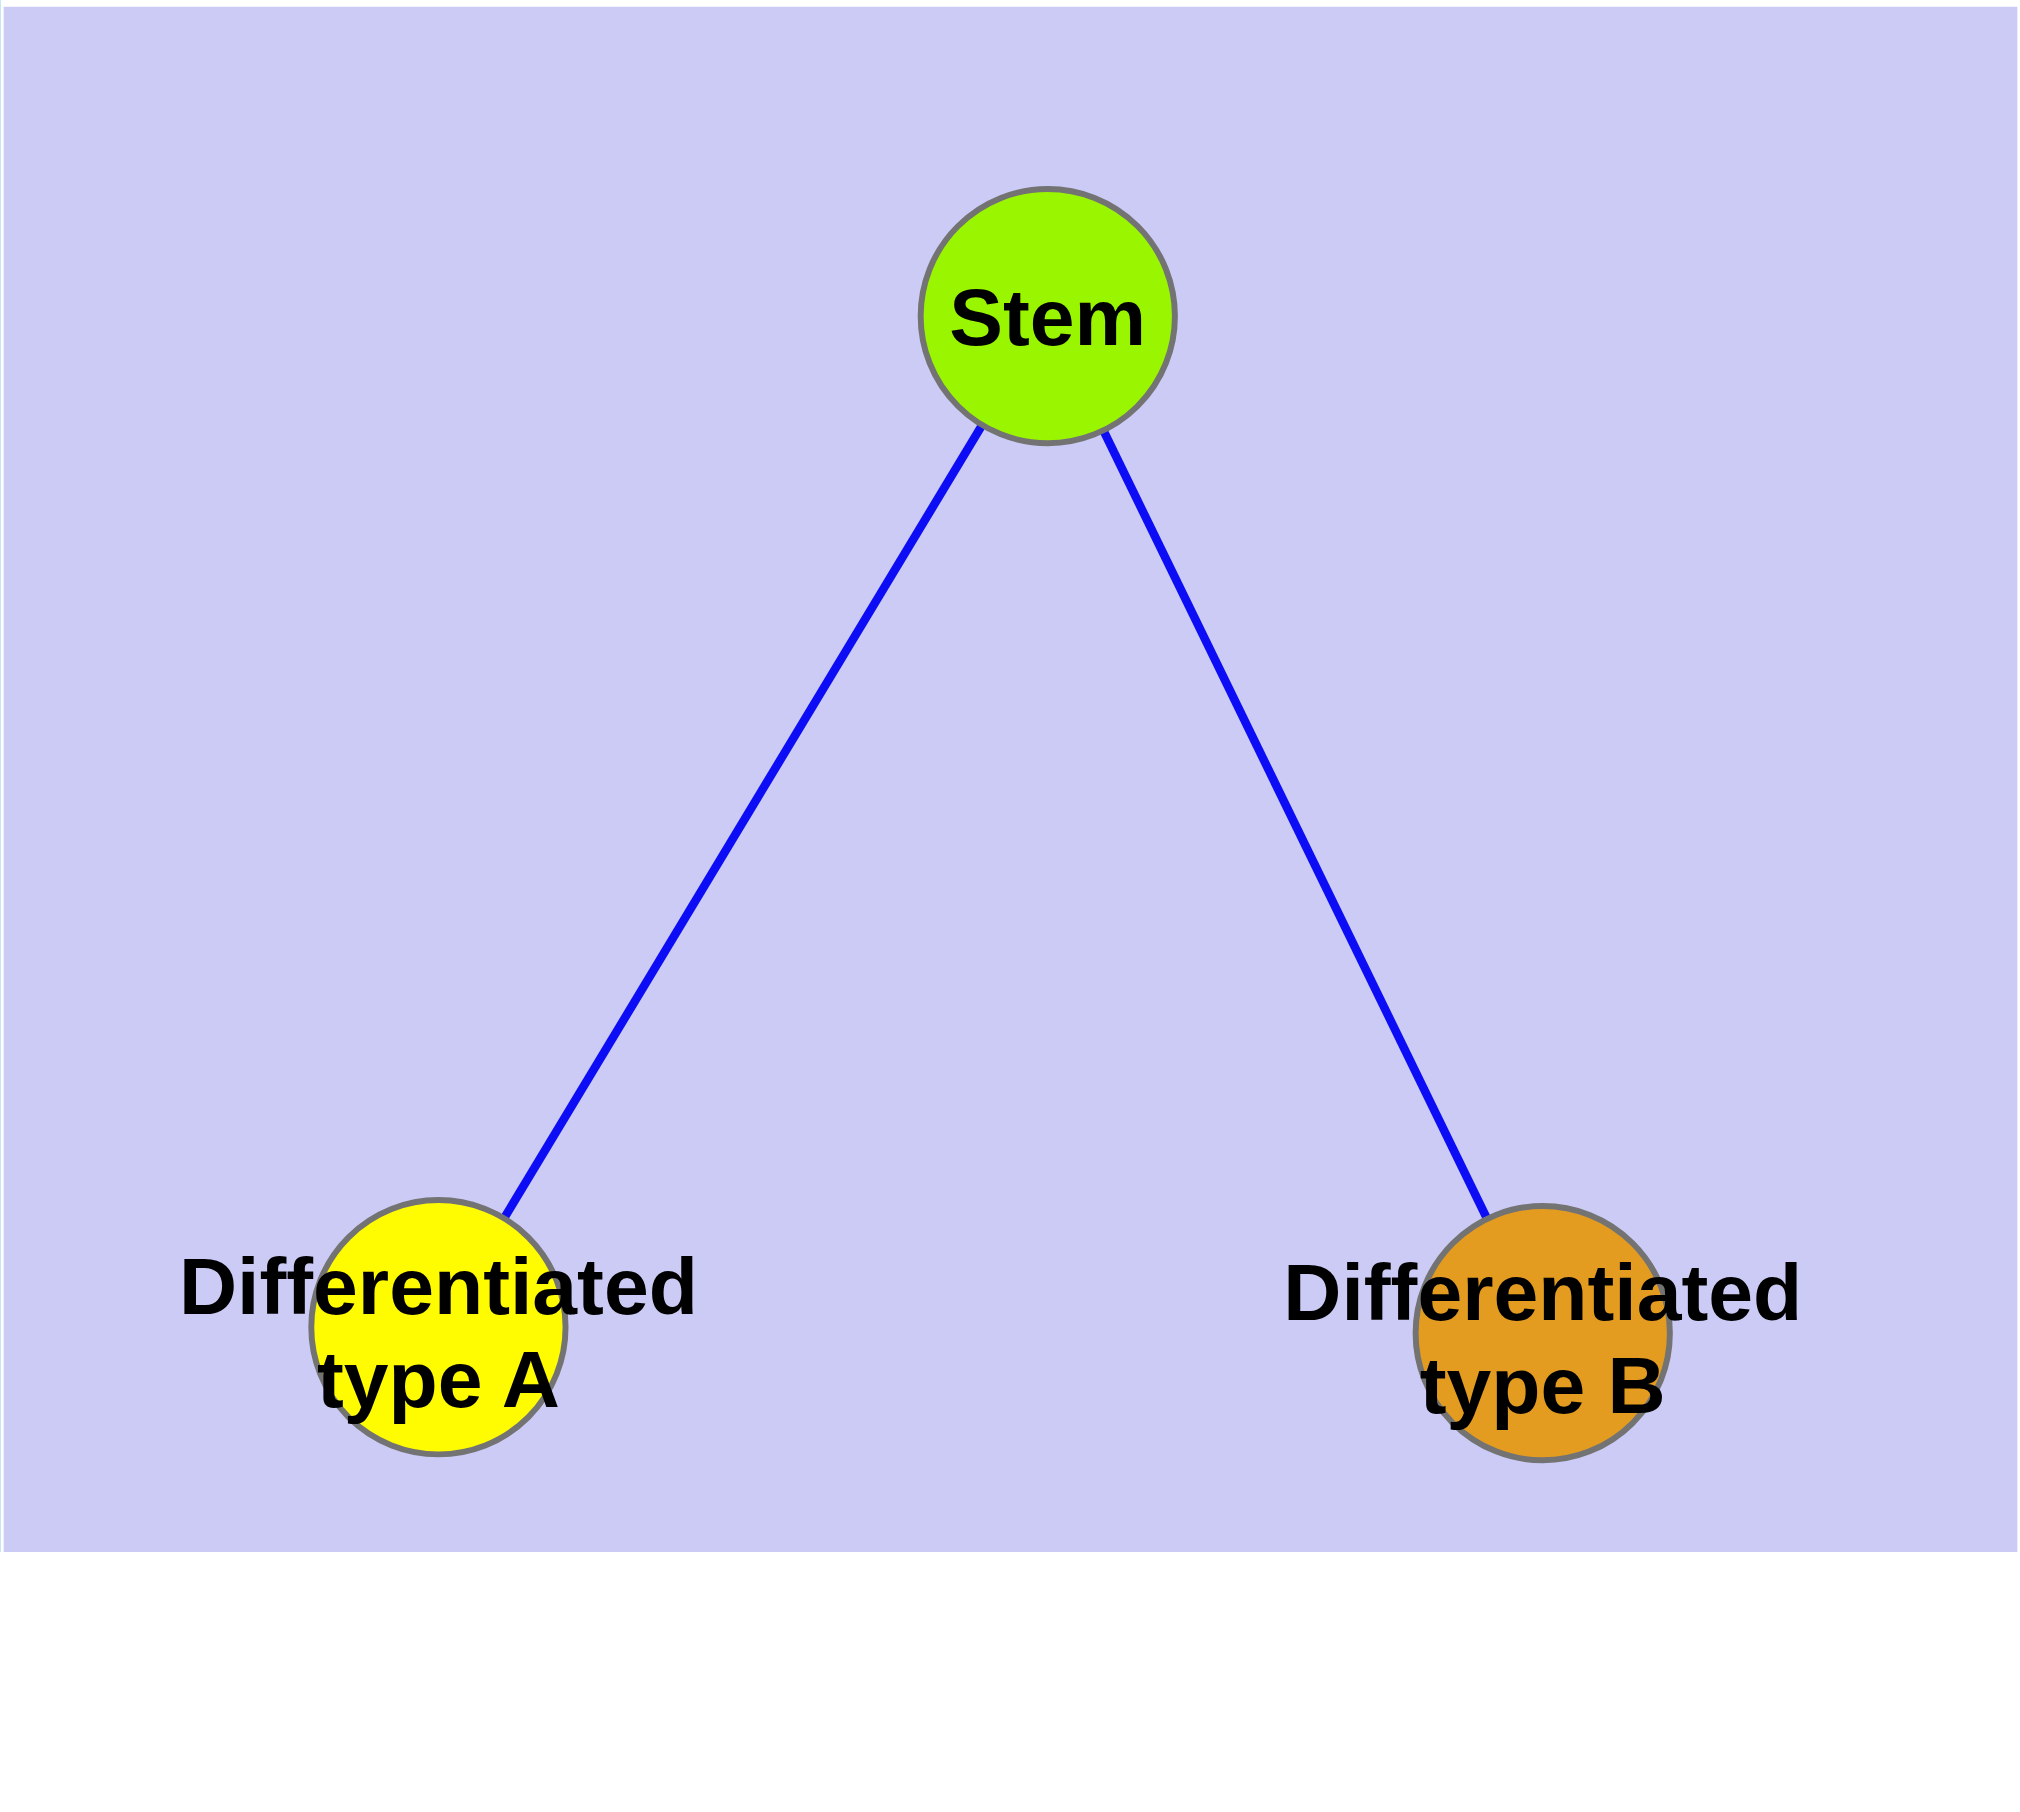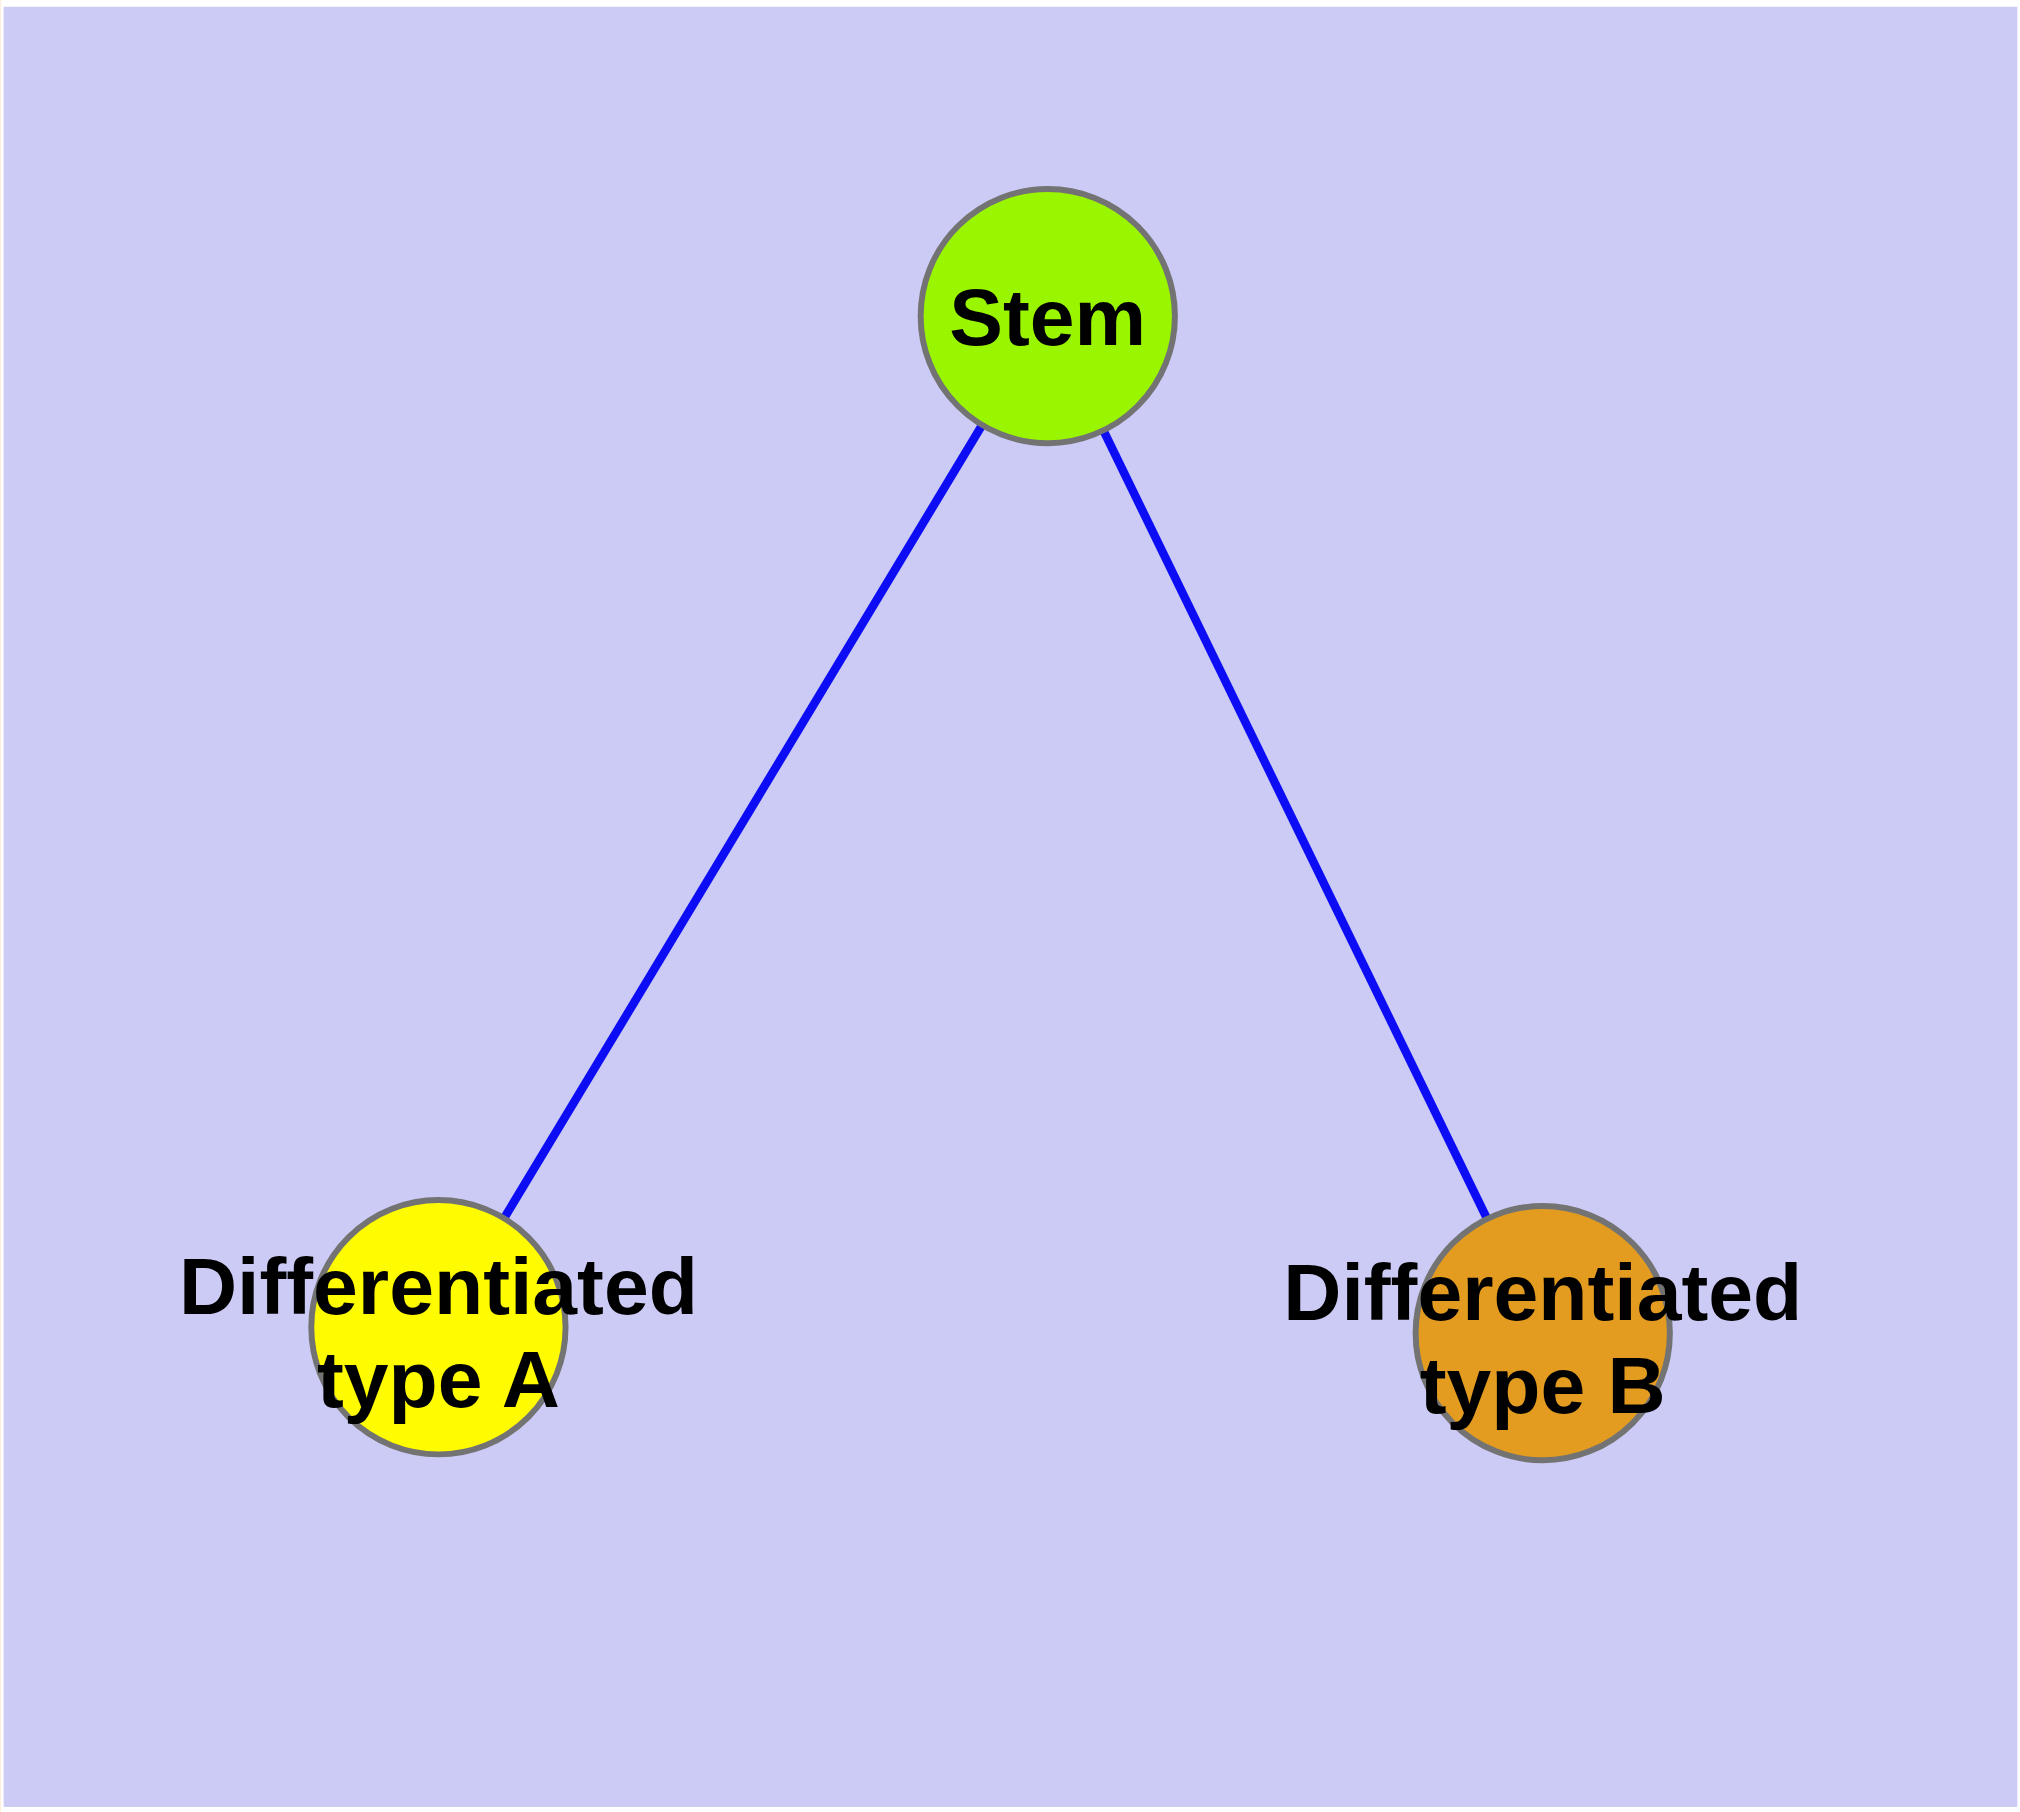--- a/index.html
+++ b/index.html
@@ -3,22 +3,22 @@
 <meta charset="utf-8">
 <style>
   html, body {
     margin: 0;
     padding: 0;
     background: #ffffff;
   }
   .stage {
     position: relative;
     width: 2021px;
-    height: 1812px;
-    background: #fdba74;
+    height: 1552px;
+    background: #0ea5e9;
   }
   svg {
     display: block;
   }
   .node-label {
     font-family: "Liberation Sans", sans-serif;
     font-weight: bold;
     text-anchor: middle;
   }
 </style>

